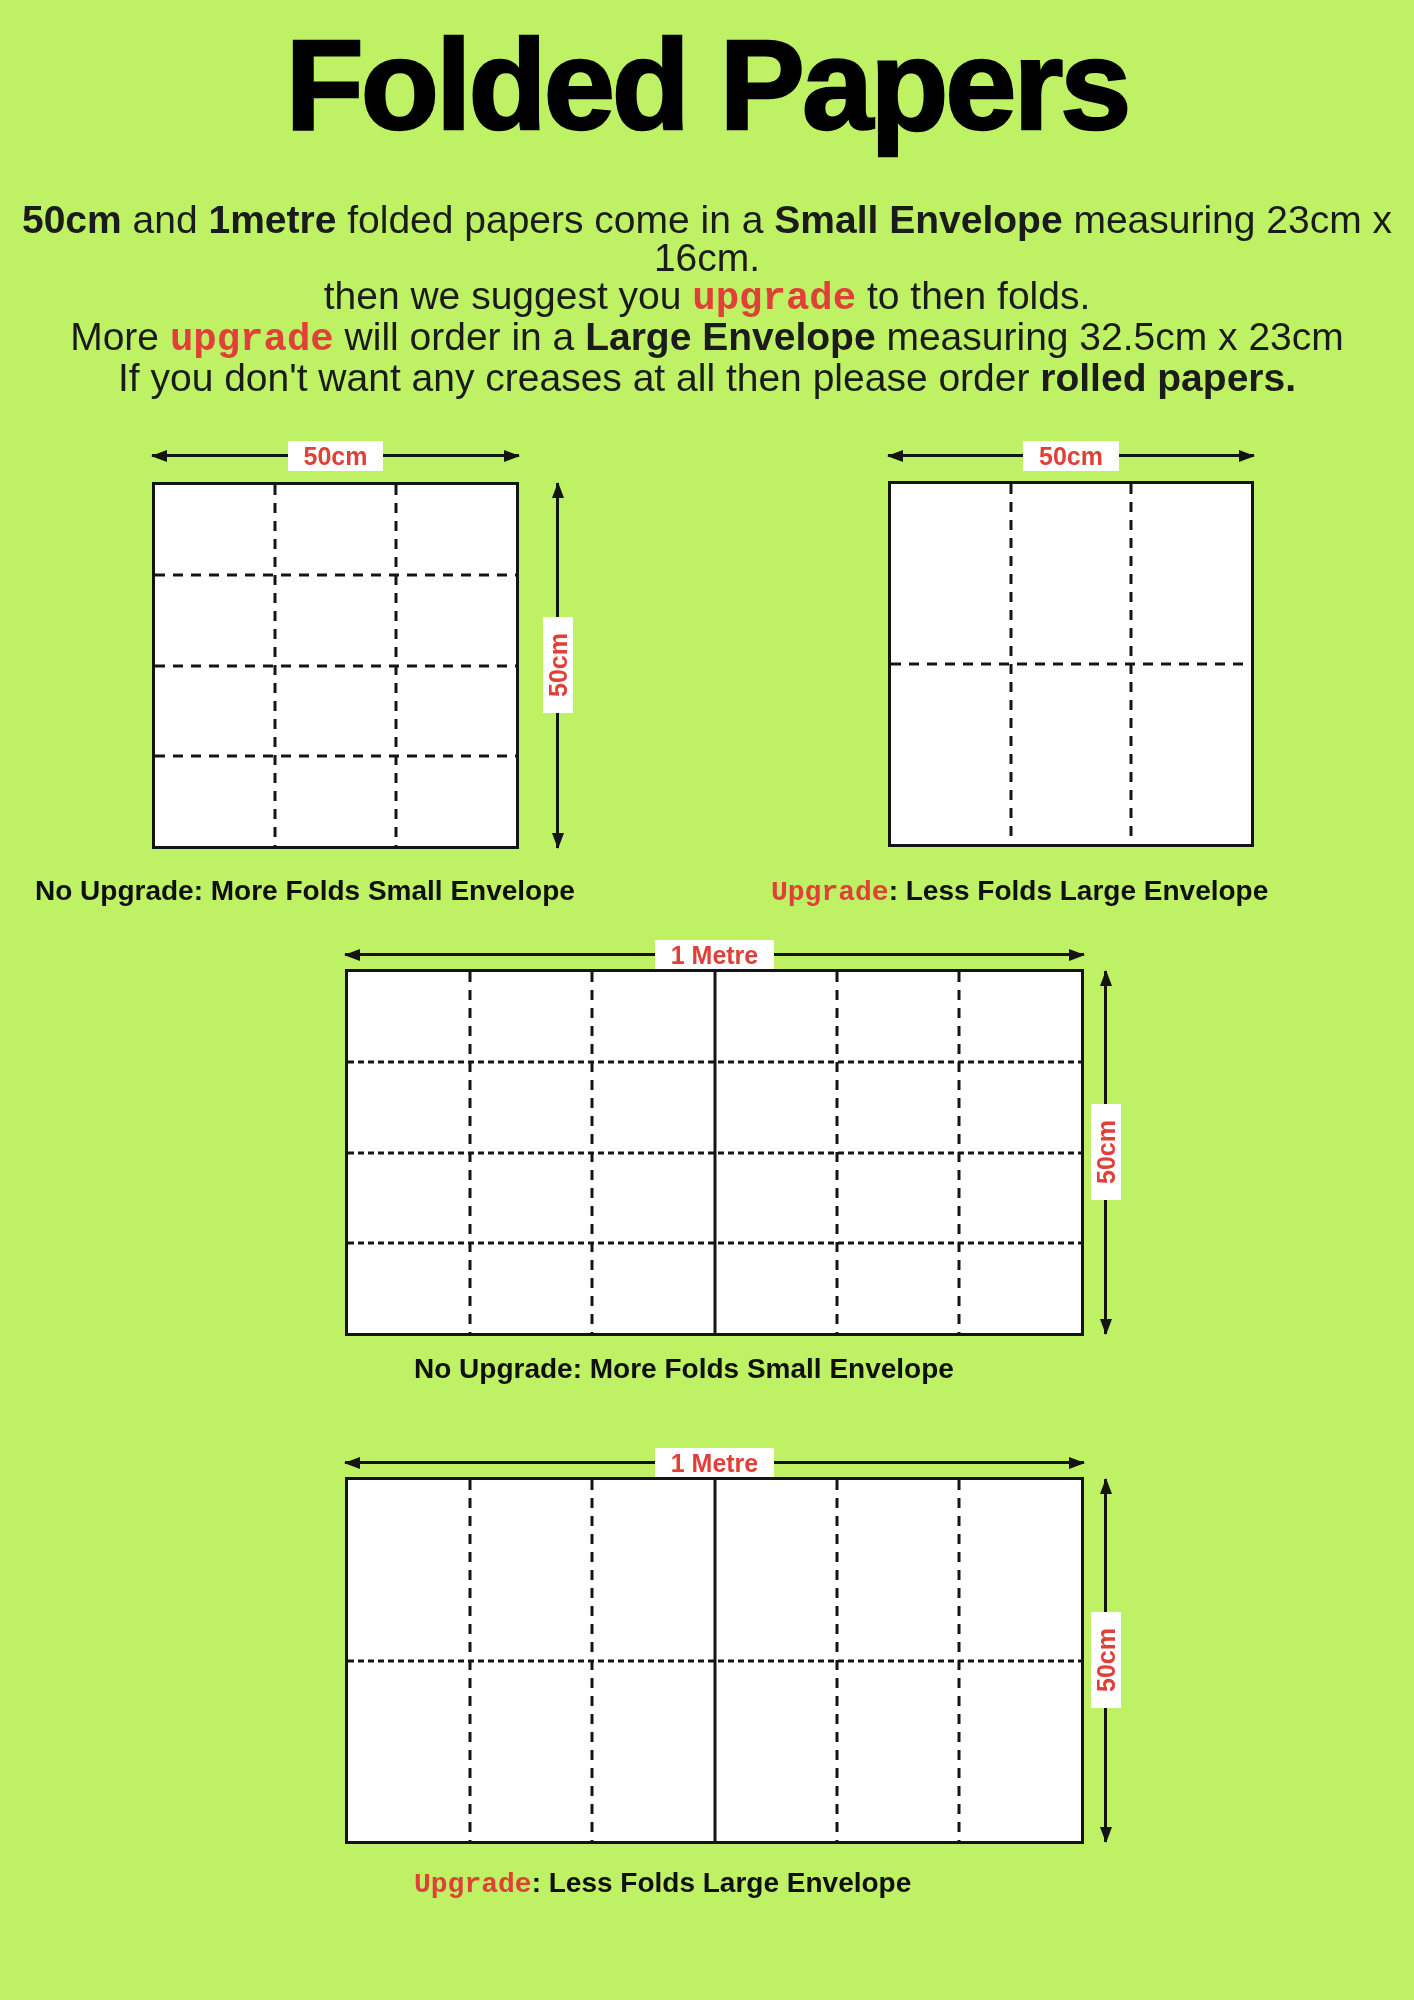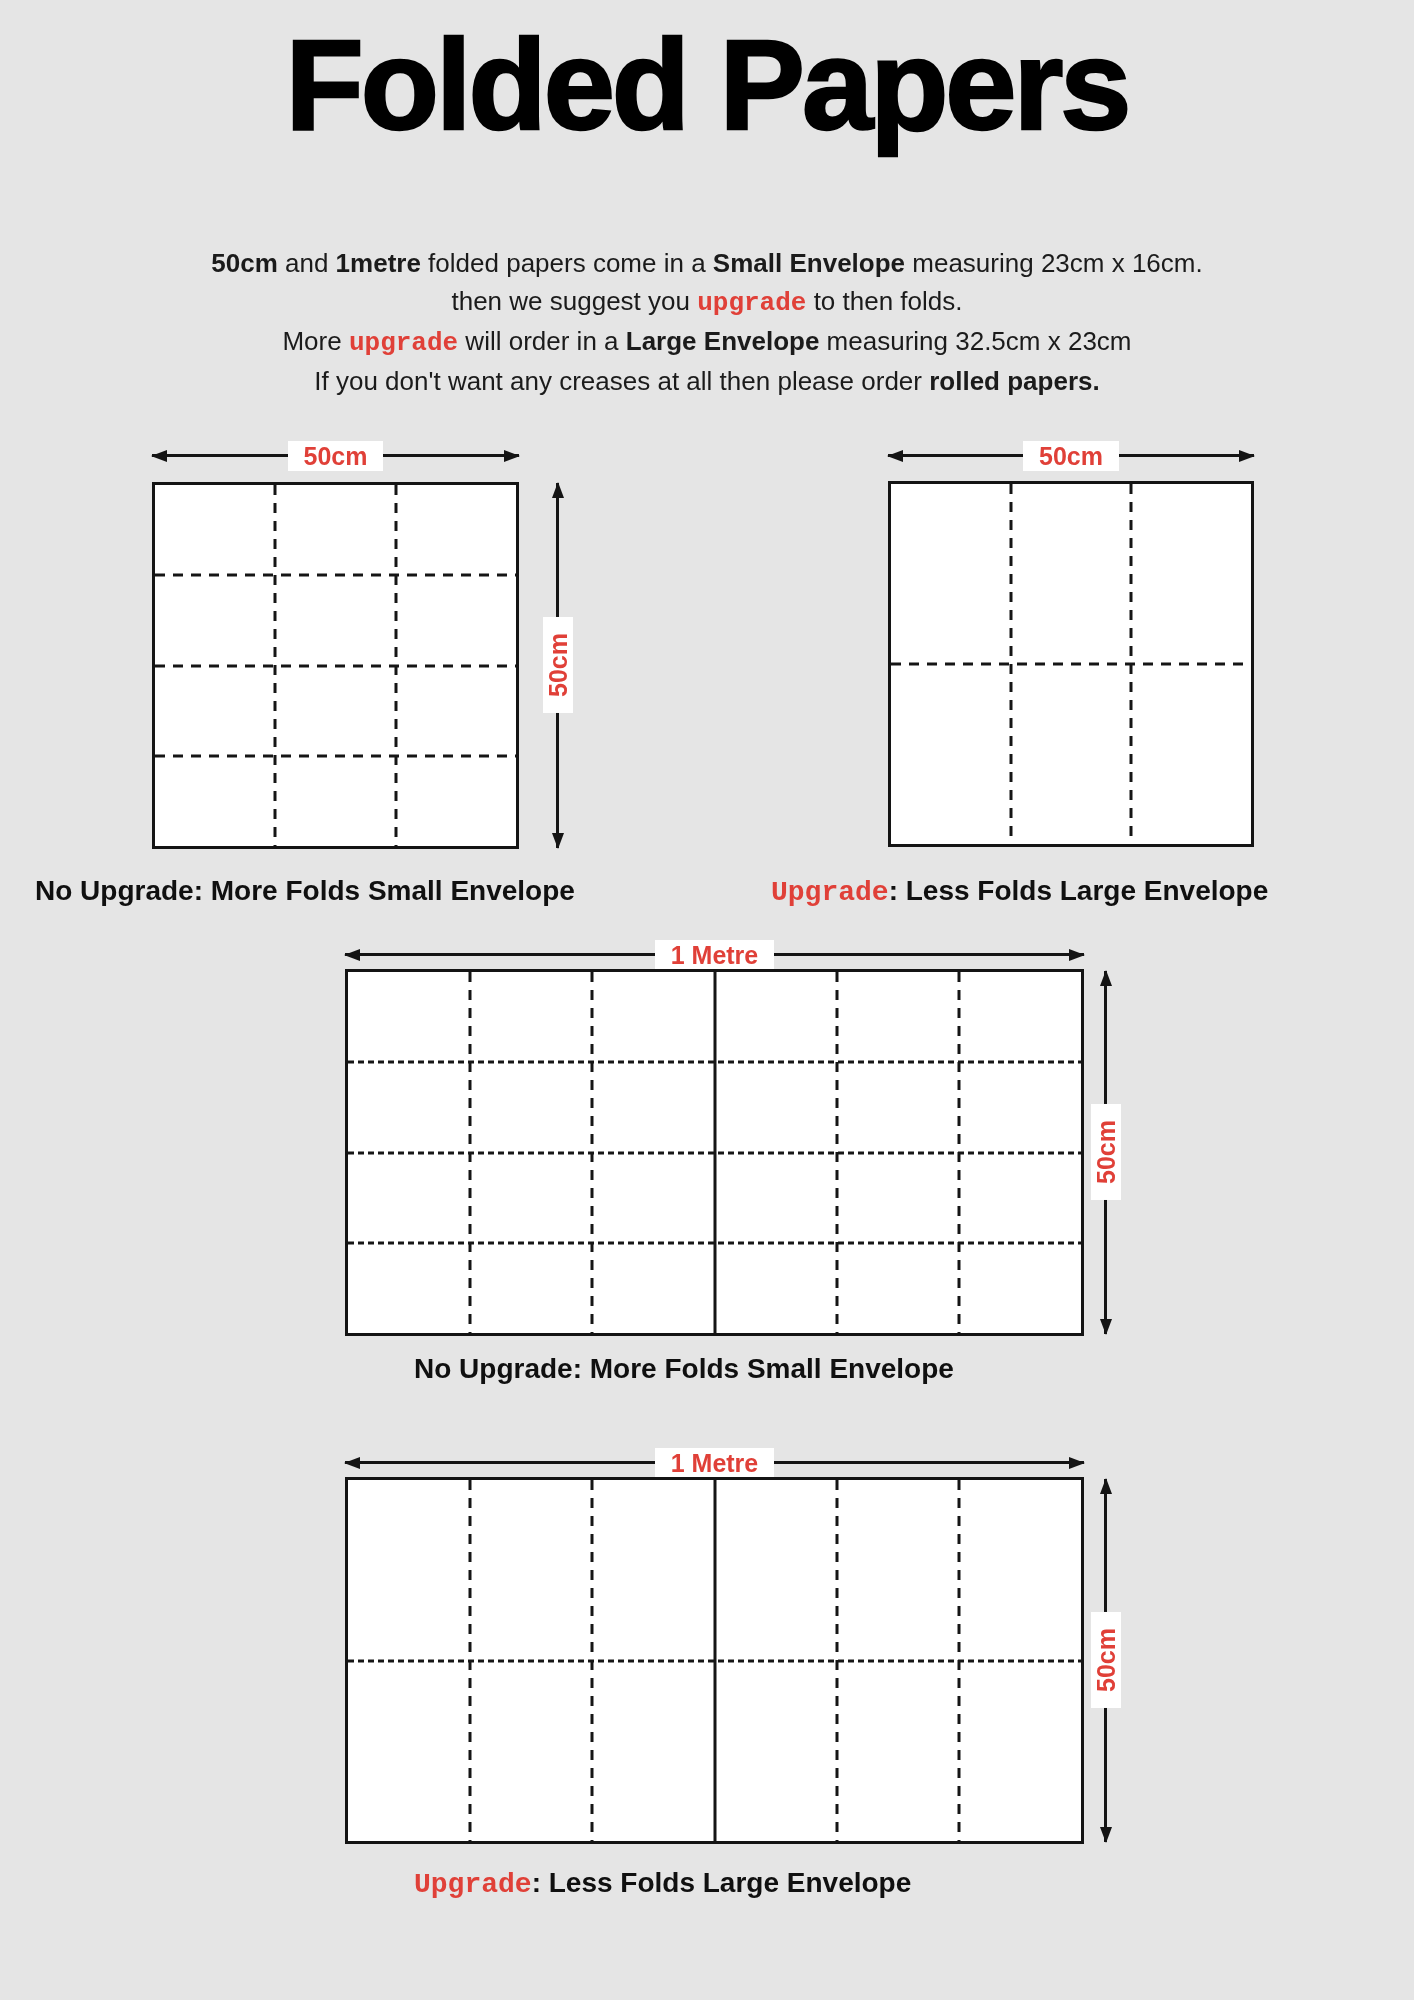--- a/index.html
+++ b/index.html
@@ -1,28 +1,28 @@
 <!DOCTYPE html>
 <html style="--accent: #e04038;"><head>
 <meta charset="utf-8">
 <style>
   html,body { margin:0; padding:0; background:#ffffff; }
   .page {
-    position:relative; width:1414px; height:2000px; background:#e5e5e5;
+    position:relative; width:1414px; height:2000px; background:#bef264;
     font-family:"Liberation Sans", sans-serif; overflow:hidden;
   }
   .title {
     position:absolute; top:18px; left:0; width:100%;
     text-align:center; font-size:128px; line-height:1.05; font-weight:700;
     letter-spacing:-3px; color:#000;
     -webkit-text-stroke:2.5px #000;
   }
   .intro {
     position:absolute; top:201px; left:0; width:100%;
-    text-align:center; font-size:26px; line-height:38px; color:#1b1b1b;margin-top:43px;
+    text-align:center; font-size:39px; line-height:38px; color:#1b1b1b;
   }
   .intro .red, .caption .red { color:var(--accent);font-family:Liberation Mono, monospace; }
   .intro span[data-bold], .caption span { font-weight:700; }
 
   
   .paper-box {
     position:absolute; border:3px solid #141414; background:#fff; box-sizing:border-box;
   }
   .fold { position:absolute; }
   .v-dash { top:0; bottom:0; width:3px; transform:translateX(-50%);

